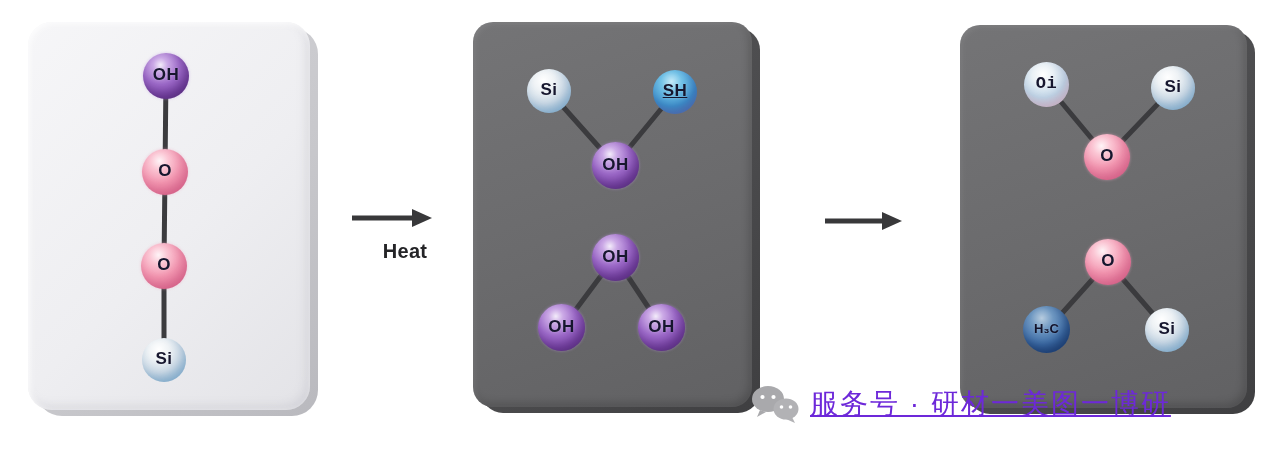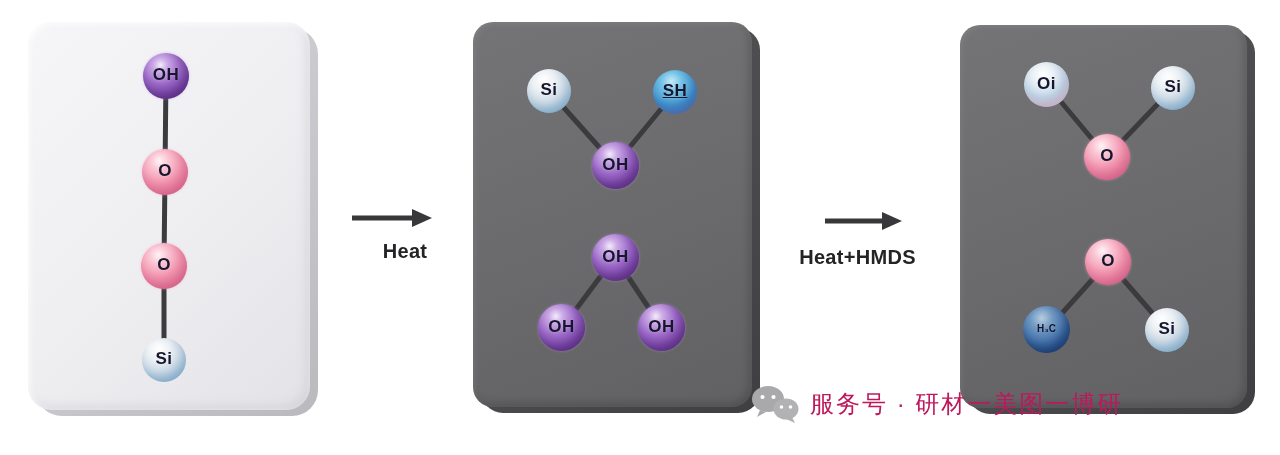--- a/index.html
+++ b/index.html
@@ -55,43 +55,45 @@
     box-shadow:inset -4px -6px 10px rgba(60,110,160,0.25);
   }
   .atom-blue{
     background:radial-gradient(circle at 42% 26%, #c6eaf8 0%, #72c2e7 25%, #3f93cd 60%, #5d7fbc 84%, #7a6cb5 100%);
     box-shadow:inset -4px -6px 10px rgba(40,50,130,0.30);
     text-decoration:underline;
   }
   .atom-pearl{
     background:radial-gradient(circle at 42% 28%, #ffffff 0%, #eaf1f6 25%, #c0d6e8 55%, #d9c4d4 82%, #efc7d3 100%);
     box-shadow:inset -4px -6px 10px rgba(140,110,140,0.25);
+    font-family:Liberation Mono, monospace;
   }
   .atom-darkblue{
     background:radial-gradient(circle at 40% 26%, #b7ccdf 0%, #6f98c2 25%, #3b6ba7 60%, #255292 85%, #1b4480 100%);
     box-shadow:inset -4px -6px 10px rgba(10,25,60,0.40);
     color:#12122a;
   }
-  .atom-darkblue span{font-size:10px;letter-spacing:0;}
+  .atom-darkblue span{font-size:13px;letter-spacing:0;}
   
   .arrow-label{
     position:absolute;
     color:#242427;font-weight:600;font-size:20px;
     text-align:center;letter-spacing:0.3px;
   }
   
   .watermark{
     position:absolute;left:750px;top:384px;
     display:flex;align-items:center;gap:10px;
     z-index:30;
   }
   .watermark-text{
-    color:#be185d;font-size:24px;letter-spacing:2px;
+    color:#6d28d9;font-size:28px;letter-spacing:2px;
     font-weight:400;white-space:nowrap;
     font-family:"Liberation Sans", sans-serif;
+    text-decoration:underline;
   }
   .z-panels{z-index:1;} .z-bonds{z-index:5;}
   .atom{z-index:10;}
 </style>
 </head>
 <body>
 
 <div class="stage">
 
   <div class="slab side-light z-panels" style="left:36px;top:28px;width:282px;height:388px;"></div>
@@ -177,21 +179,20 @@
       <span>O</span>
     </div>
   <div class="atom atom-darkblue" style="left:1023px;top:306px;width:47px;height:47px;">
       <span>H₃C</span>
     </div>
   <div class="atom atom-silver" style="left:1145px;top:308px;width:44px;height:44px;">
       <span>Si</span>
     </div>
 
   <div class="arrow-label" style="left:365px;top:240px;width:80px;">Heat</div>
-  <div class="arrow-label" style="left:790px;top:246px;width:135px;">Heat+HMDS</div>
 
   <div class="watermark">
     <svg width="50" height="40" viewBox="0 0 50 40" xmlns="http://www.w3.org/2000/svg">
       <ellipse cx="18" cy="15" rx="16" ry="13" fill="#a9a9ac"></ellipse>
       <path d="M10 26 L7 33 L16 28 Z" fill="#a9a9ac"></path>
       <circle cx="12.5" cy="13" r="2.1" fill="#ffffff"></circle>
       <circle cx="23.5" cy="13" r="2.1" fill="#ffffff"></circle>
       <ellipse cx="36" cy="25" rx="12.5" ry="10.5" fill="#b2b2b5"></ellipse>
       <path d="M42 33 L45 39 L36 35 Z" fill="#b2b2b5"></path>
       <circle cx="31.5" cy="23" r="1.8" fill="#ffffff"></circle>

